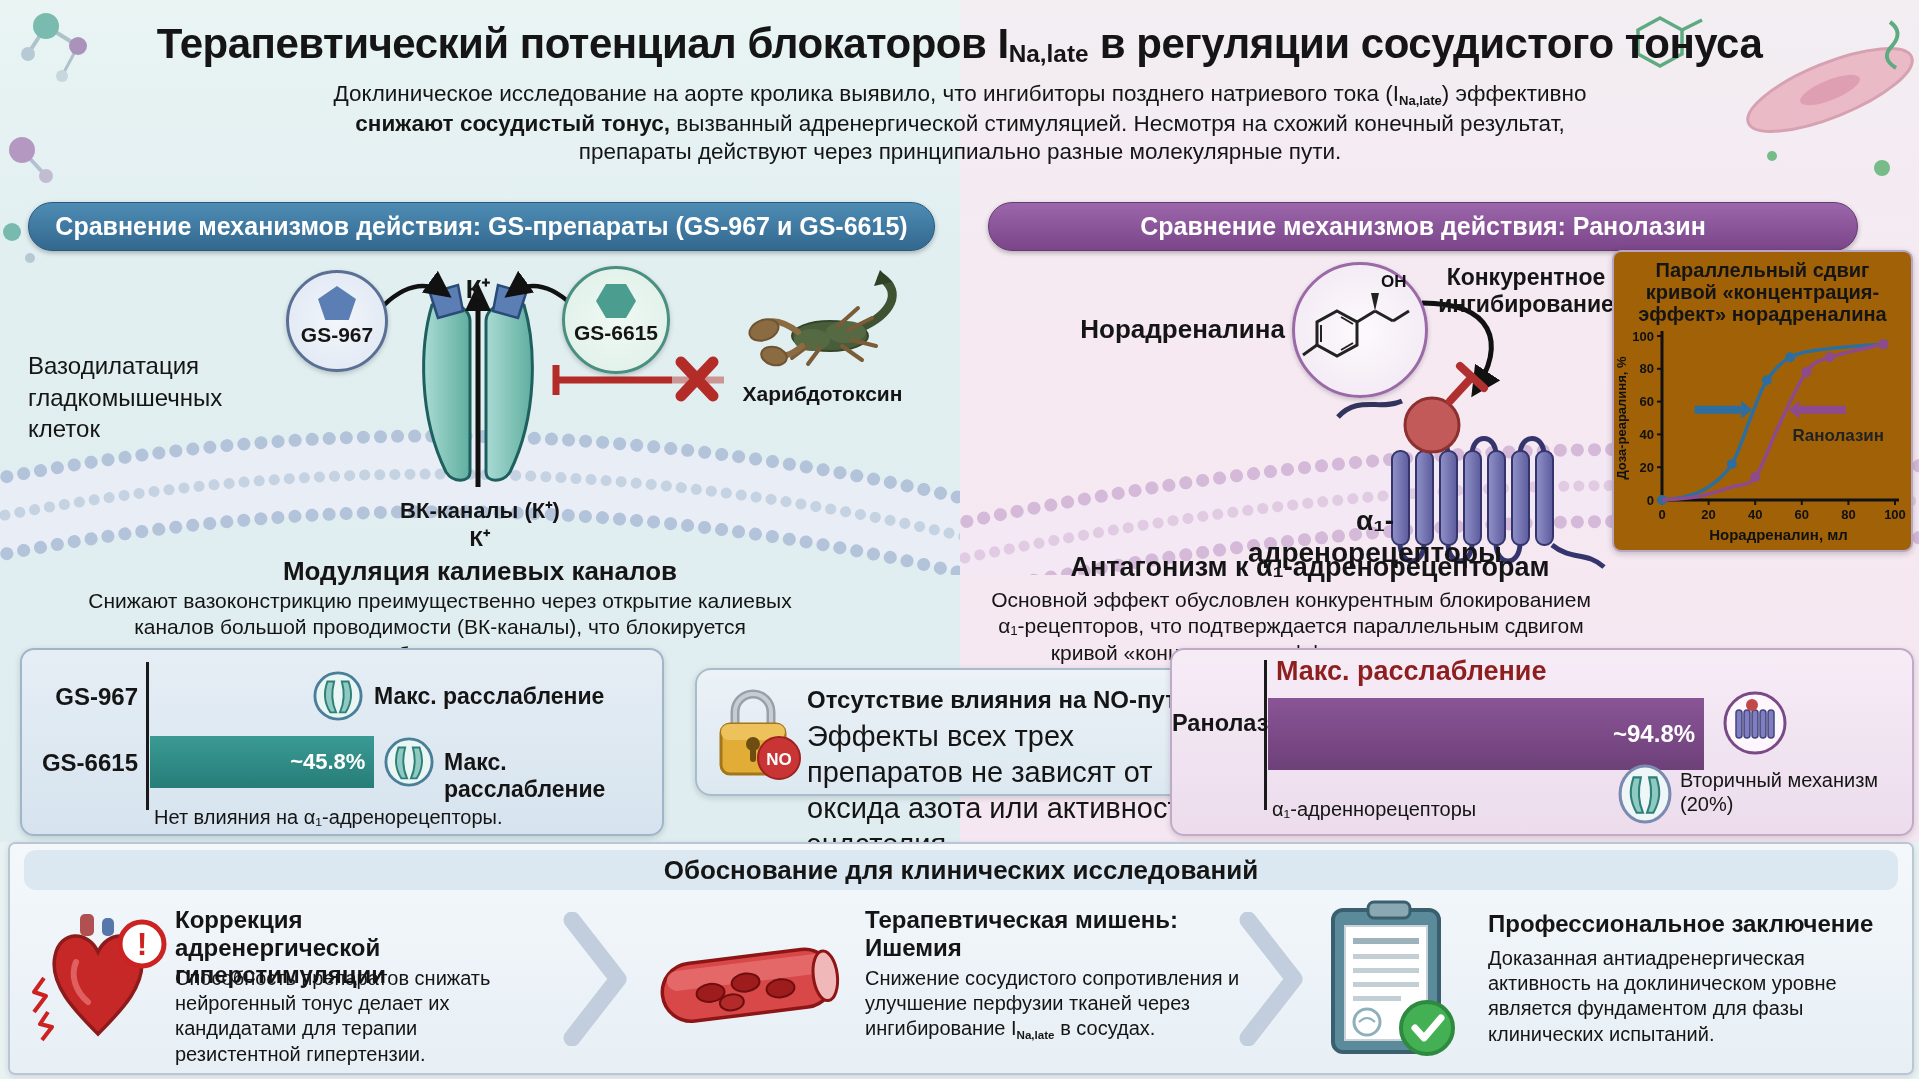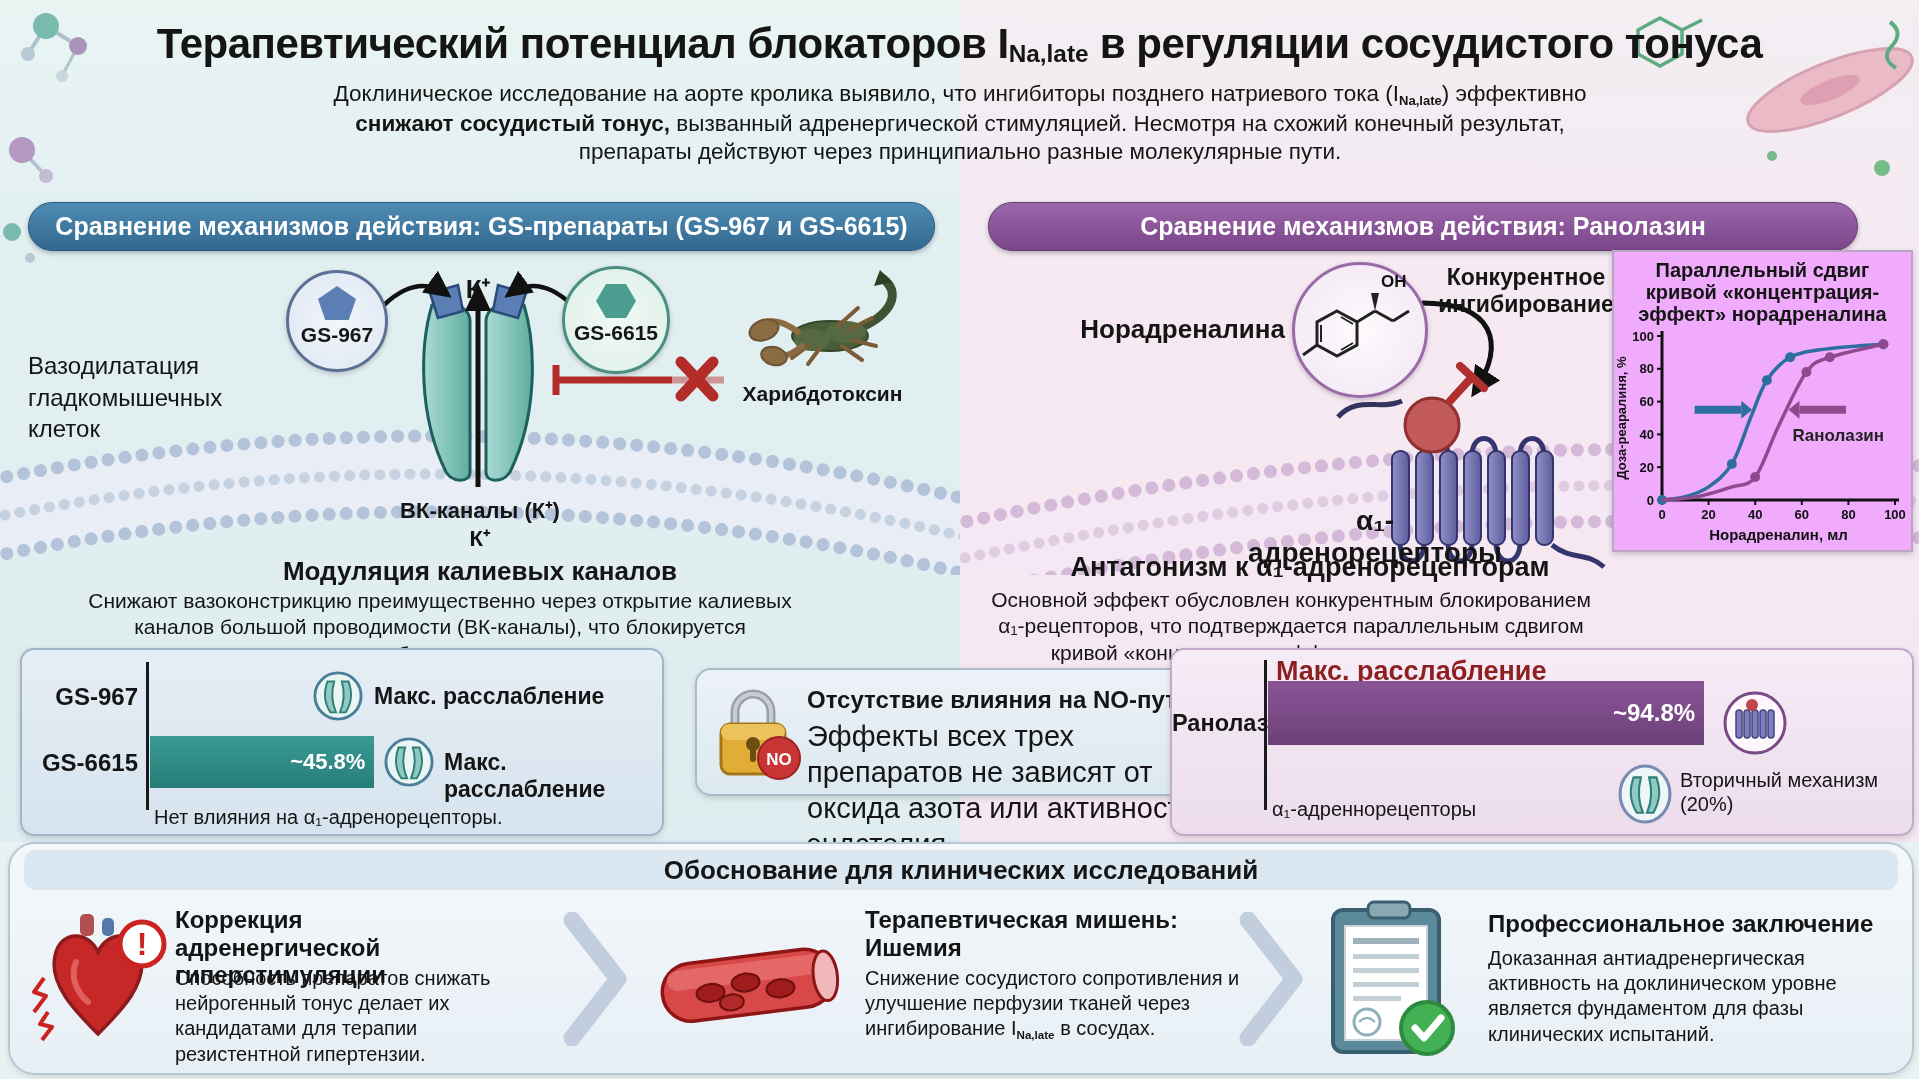--- a/index.html
+++ b/index.html
@@ -31,24 +31,24 @@
   .stats-card{border-radius:14px;box-shadow:0 2px 6px rgba(0,0,0,.15);}
   .stats-left{left:20px;top:648px;width:640px;height:184px;background:linear-gradient(180deg,#e6eef5,#d6e3ee);border:2.5px solid #9fb6c9;}
   .stats-right{left:1170px;top:648px;width:740px;height:184px;background:linear-gradient(180deg,#f6ecf6,#ecdcec);border:2.5px solid #c2a9c9;}
   .axis-line{width:3px;background:#1a1a1a;}
   .bar{height:100%;display:flex;align-items:center;justify-content:flex-end;}
   .bar-value{color:#fff;font-weight:bold;padding-right:9px;white-space:nowrap;}
   .no-panel{left:695px;top:668px;width:510px;height:124px;background:linear-gradient(180deg,#ecf2f7,#dce8f0);
             border:2.5px solid #a9bccb;border-radius:16px;box-shadow:0 2px 6px rgba(0,0,0,.15);}
   .chem-circle{left:1292px;top:262px;width:130px;height:130px;border-radius:50%;border:3px solid #9a6aa8;
                background:radial-gradient(#fdfafd,#f1e6f2);box-shadow:0 2px 5px rgba(0,0,0,.2);}
-  .chart-card{left:1612px;top:250px;width:297px;height:298px;background:#f0abfc;border:2px solid #b9a6c4;
-              border-radius:0;box-shadow:0 2px 6px rgba(0,0,0,.2);}
+  .chart-card{left:1612px;top:250px;width:297px;height:298px;background:#a16207;border:2px solid #b9a6c4;
+              border-radius:9px;box-shadow:0 2px 6px rgba(0,0,0,.2);}
   .chart-title{margin:7px auto 0;width:286px;text-align:center;font-size:20px;font-weight:bold;line-height:1.1;}
-  .bottom-band{left:8px;top:842px;width:1902px;height:229px;border:2px solid #b9c6d6;border-radius:27px;
+  .bottom-band{left:8px;top:842px;width:1902px;height:229px;border:2px solid #b9c6d6;border-radius:7px;
                background:linear-gradient(180deg,#f4f8fb,#e7eff5);box-shadow:0 2px 6px rgba(0,0,0,.12);}
   .bottom-header{left:14px;top:6px;width:1874px;height:40px;background:#dbe8f1;border-radius:12px;
                  font-size:26px;font-weight:bold;display:flex;align-items:center;justify-content:center;}
   .item-title{font-size:24px;font-weight:bold;line-height:1.15;}
   .item-text{font-size:20px;line-height:1.26;}
 </style>
 </head>
 <body>
 
 <div class="abs bg-left"></div>
@@ -322,21 +322,21 @@
     </svg>
 </div>
 
 <div class="abs mech-title" style="left:1000px;top:552px;width:620px;font-size:27px">Антагонизм к α₁-адренорецепторам</div>
 <div class="abs mech-text" style="left:985px;top:587px;width:612px">Основной эффект обусловлен конкурентным блокированием α₁-рецепторов, что подтверждается параллельным сдвигом кривой «концентрацил-эффект» норадреналина.</div>
 
 <div class="abs stats-card stats-right">
   <div class="abs bold" style="left:104px;top:6px;width:360px;font-size:27px;color:#8e1f1f">Макс. расслабление</div>
   <div class="abs axis-line" style="left:92px;top:10px;height:150px"></div>
   <div class="abs bold" style="left:0px;top:60px;width:85px;font-size:23.5px;text-align:right">Ранолазин</div>
-  <div class="abs" style="left:96px;top:31px;width:460px;height:64px">
+  <div class="abs" style="left:96px;top:48px;width:460px;height:72px">
     <div class="bar" style="background: linear-gradient(rgb(138, 85, 150), rgb(109, 64, 121)); width: 94.8%;">
       <span class="bar-value" style="font-size:24px">~94.8%</span>
     </div>
   </div>
   <div class="abs" style="left:100px;top:148px;font-size:20px">α₁-адреннорецепторы</div>
   <svg class="abs" style="left:550px;top:40px" width="66" height="66" viewBox="0 0 66 66">
     <circle cx="33" cy="33" r="30" fill="#fdf6fd" stroke="#7a4a86" stroke-width="3"></circle>
     <g>
       <rect x="14" y="20" width="6" height="28" rx="3" fill="#7f7fc0" stroke="#44447e" stroke-width="1.5"></rect>
       <rect x="22" y="20" width="6" height="28" rx="3" fill="#7f7fc0" stroke="#44447e" stroke-width="1.5"></rect>

